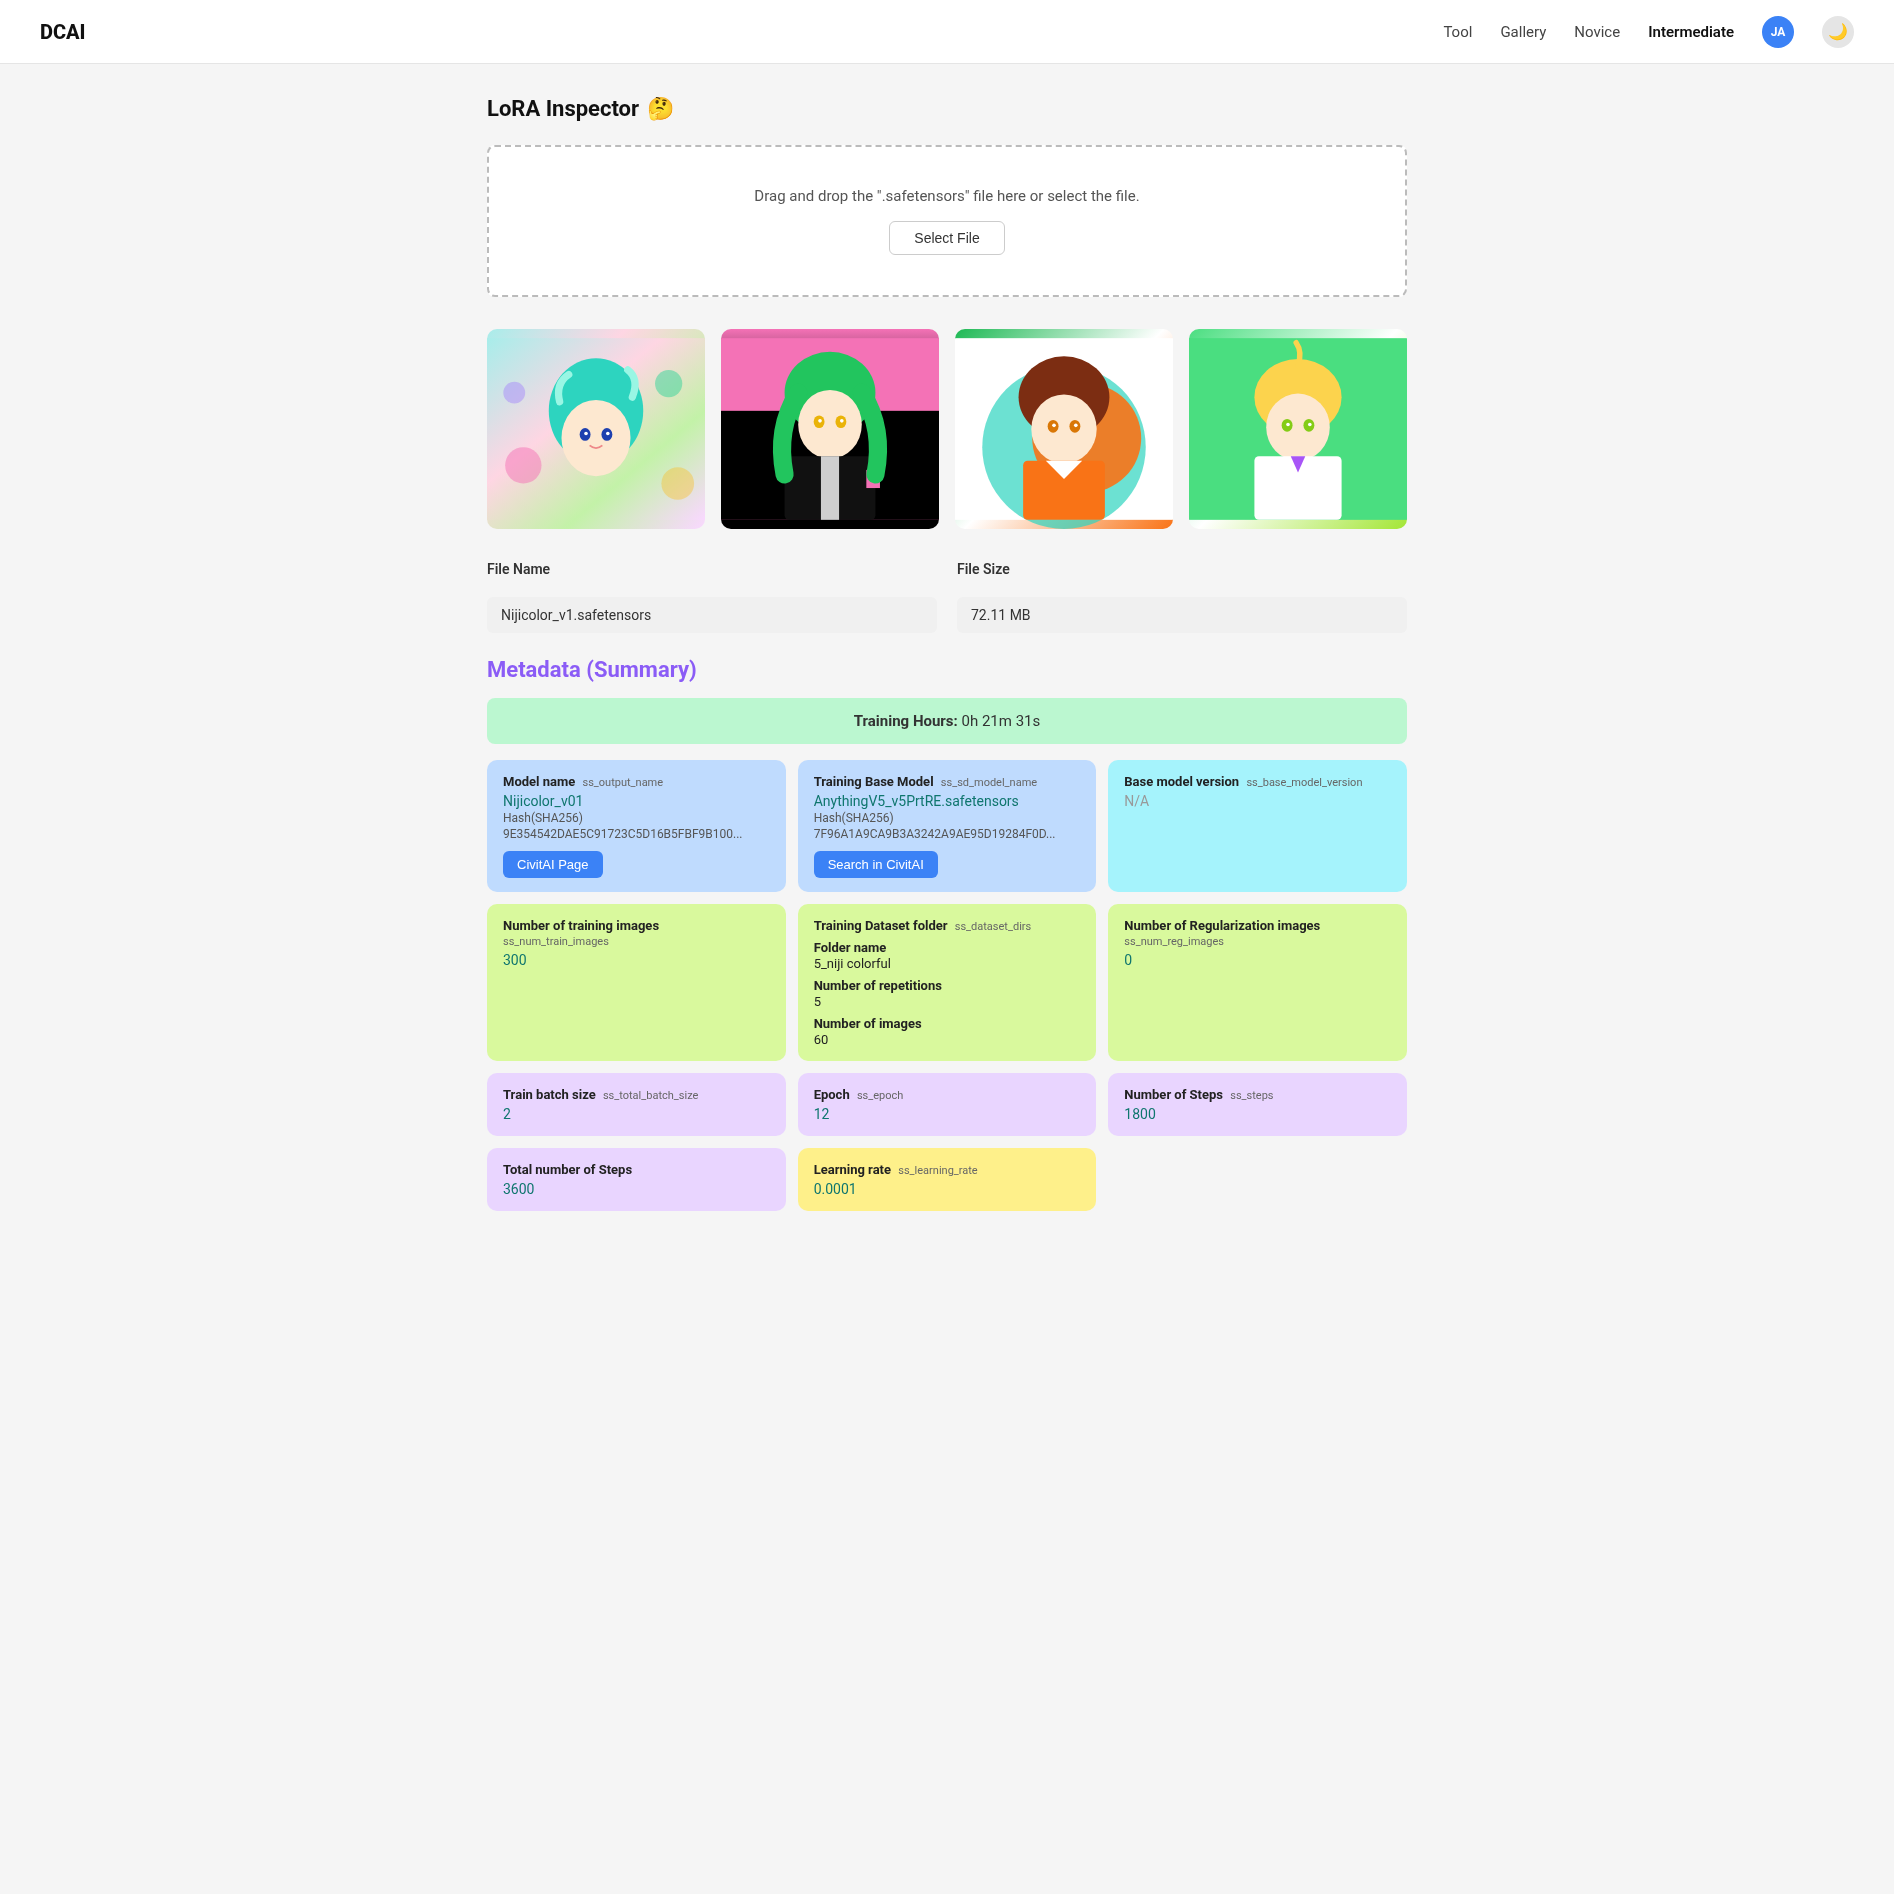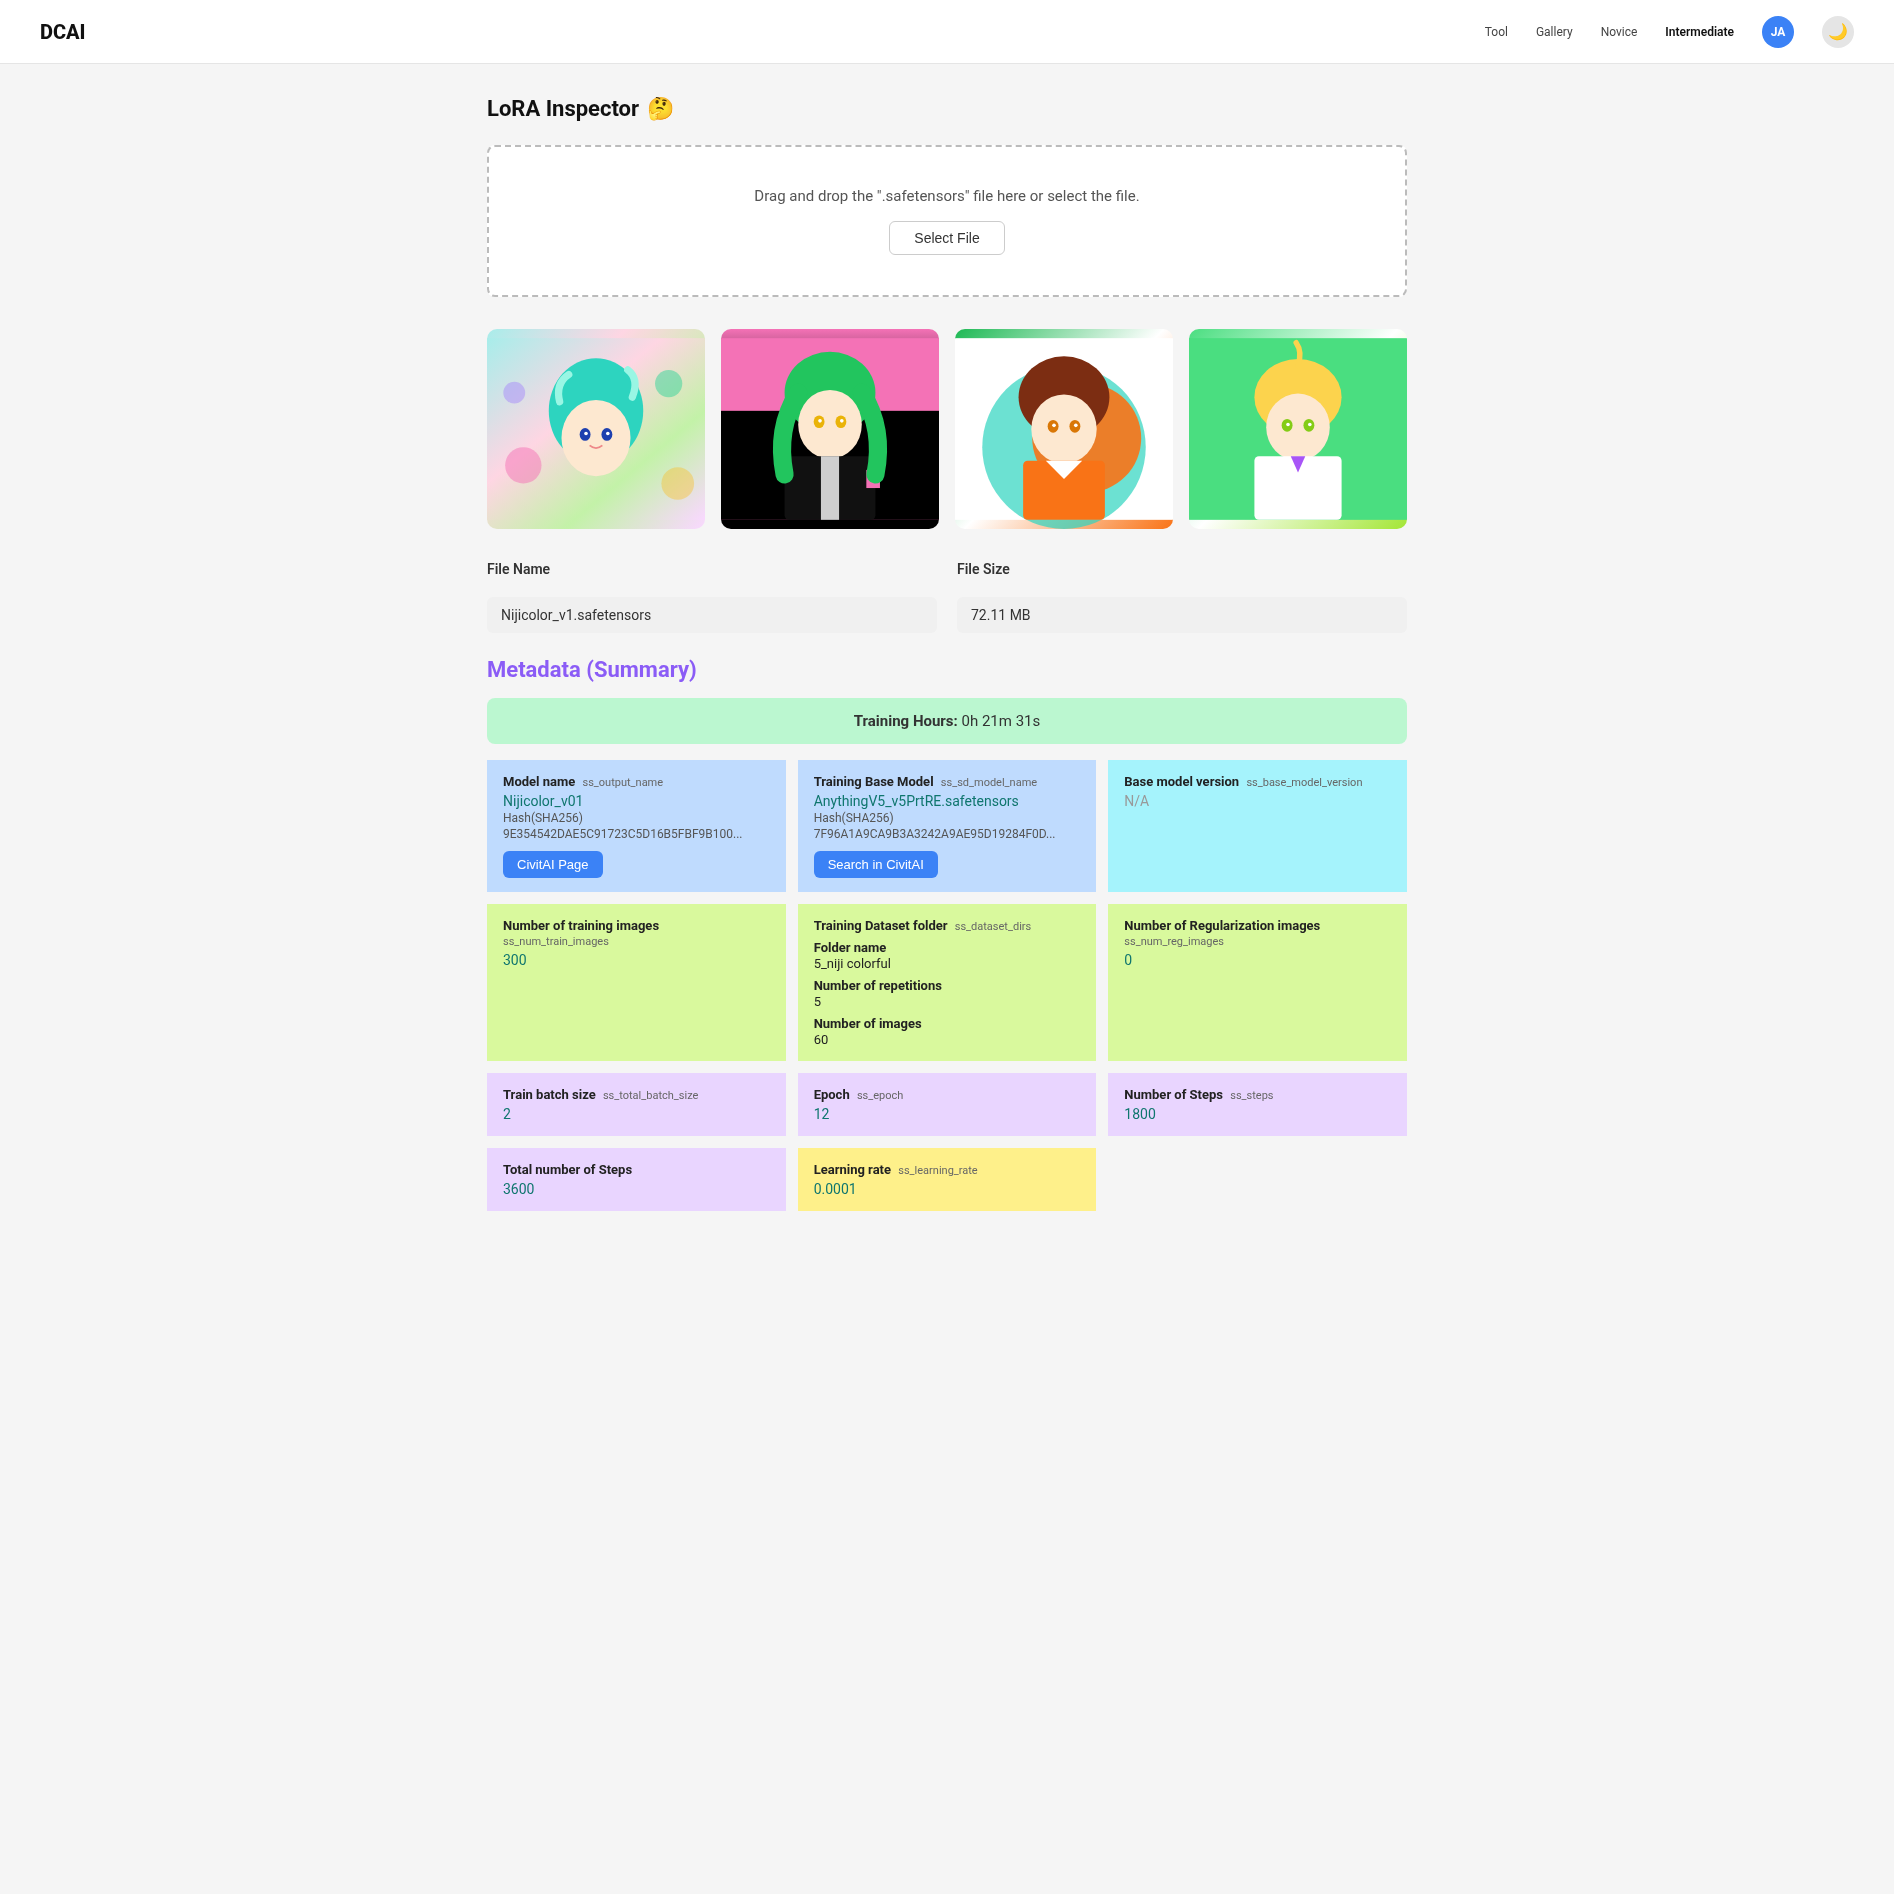--- a/index.html
+++ b/index.html
@@ -24,21 +24,21 @@
       font-weight: 800;
       font-size: 20px;
       color: #111;
     }
     .navbar-links {
       display: flex;
       align-items: center;
       gap: 28px;
     }
     .navbar-link {
-      font-size: 12px;
+      font-size: 15px;
       color: #444;
       text-decoration: none;
       cursor: pointer;
     }
     .navbar-link.active {
       font-weight: 600;
       color: #111;
     }
     .navbar-avatar {
       width: 32px;
@@ -170,21 +170,21 @@
     }
 
     
     .metadata-grid {
       display: grid;
       grid-template-columns: 1fr 1fr 1fr;
       gap: 12px;
       margin-bottom: 12px;
     }
     .meta-card {
-      border-radius: 0;
+      border-radius: 10px;
       padding: 14px 16px;
     }
     .meta-card-blue { background: #bfdbfe; }
     .meta-card-green { background: #d9f99d; }
     .meta-card-purple { background: #e9d5ff; }
     .meta-card-yellow { background: #fef08a; }
     .meta-card-cyan { background: #a5f3fc; }
 
     .meta-card-title {
       font-size: 13px;

